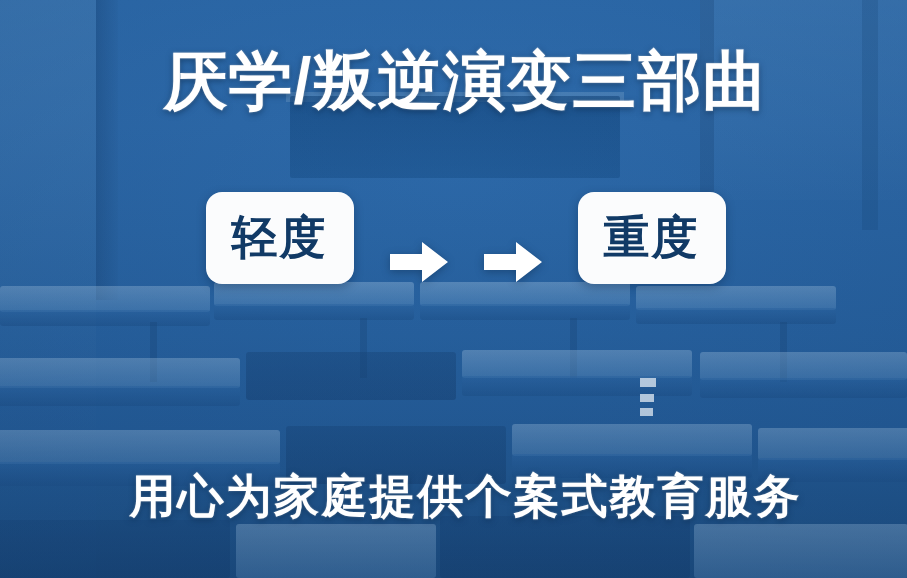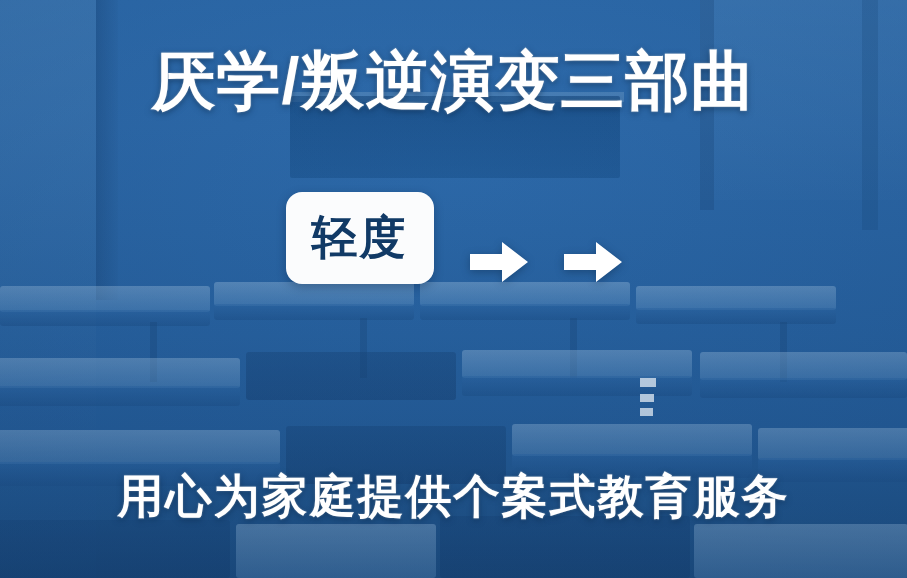--- a/index.html
+++ b/index.html
@@ -114,20 +114,21 @@
   
   #bg-wash {
     background:
       radial-gradient(120% 90% at 50% 30%, rgba(44,108,172,0.10) 0%, rgba(20,62,112,0.34) 100%);
   }
 
   
   #content {
     position: absolute;
     inset: 0;
+    margin-left: 12px;
   }
 
   #title {
     position: absolute;
     left: 0;
     top: 48px;
     width: 907px;
     text-align: center;
     color: #ffffff;
     font-size: 64px;
@@ -262,19 +263,22 @@
 
       <svg class="arrow" viewBox="0 0 58 44">
         <path d="M0 14 H32 V2 L58 22 L32 42 V30 H0 Z" fill="#ffffff"></path>
       </svg>
 
 
       <svg class="arrow" viewBox="0 0 58 44">
         <path d="M0 14 H32 V2 L58 22 L32 42 V30 H0 Z" fill="#ffffff"></path>
       </svg>
 
+      <div class="badge">
+        <span>重度</span>
+      </div>
 
     </div>
 
     <div id="tagline">用心为家庭提供个案式教育服务</div>
 
   </div>
 </div>
 
 </body></html>

